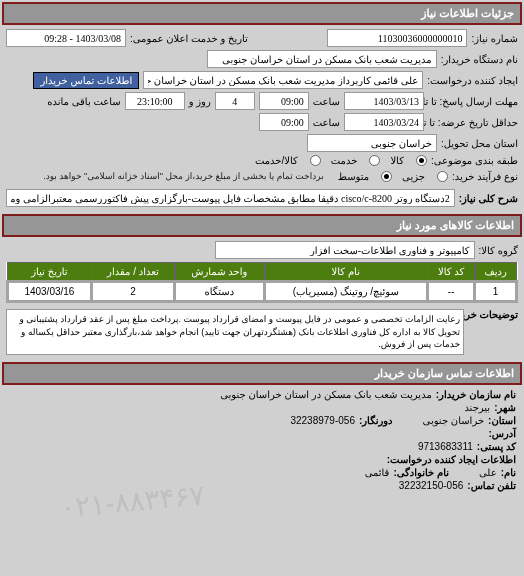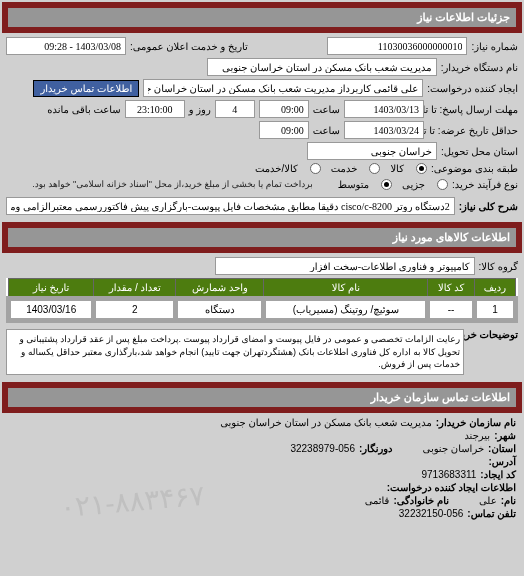--- a/index.html
+++ b/index.html
@@ -14,21 +14,21 @@
 .panel {
   background: #d0d0d0;
   padding: 2px;
 }
 .section-header {
   background: #969696;
   color: #fff;
   padding: 3px 6px;
   font-size: 11px;
   font-weight: bold;
-  border: 6px solid #7f1d1d;
+  border: 2px solid #7f1d1d;
 }
 .form-area {
   background: #d0d0d0;
   padding: 4px;
 }
 .row {
   display: flex;
   align-items: center;
   margin-bottom: 3px;
   gap: 4px;
@@ -98,21 +98,21 @@
 }
 .table th {
   background: #4d7c0f;
   color: #fff;
   padding: 3px;
   border: 1px solid #666;
   font-weight: normal;
 }
 .table td {
   padding: 3px;
-  border: 5px solid #a3a3a3;
+  border: 3px solid #a3a3a3;
   text-align: center;
 }
 .contact-area {
   background: #d0d0d0;
   padding: 4px 6px;
   font-size: 10px;
 }
 .contact-row {
   display: flex;
   margin-bottom: 2px;
@@ -221,21 +221,21 @@
       <div class="radio-group">
         <div class="radio-item">
             <span class="radio"></span>
             <span class="label">جزیی</span>
           </div>
         <div class="radio-item">
             <span class="radio checked"></span>
             <span class="label">متوسط</span>
           </div>
       </div>
-      <span class="note" style="margin-right:15px">برداخت تمام یا بخشی از مبلغ خرید،از محل "اسناد خزانه اسلامی" خواهد بود.</span>
+      <span class="note" style="margin-right:4px">برداخت تمام یا بخشی از مبلغ خرید،از محل "اسناد خزانه اسلامی" خواهد بود.</span>
     </div>
 
     <div class="row" style="margin-top:6px">
       <span class="label" style="font-weight:bold">شرح کلی نیاز:</span>
       <input class="input wide" value="2دستگاه روتر cisco/c-8200 دقیقا مطابق مشخصات فایل پیوست-بارگزاری پیش فاکتوررسمی معتبرالزامی وموردتاکیداست." style="">
     </div>
 
   </div>
 
   <div class="section-header">اطلاعات کالاهای مورد نیاز</div>
@@ -289,21 +289,21 @@
     <div class="contact-row">
       <span class="contact-label">استان:</span>
       <span class="contact-val" style="margin-left:30px">خراسان جنوبی</span>
       <span class="contact-label">دورنگار:</span>
       <span class="contact-val">32238979-056</span>
     </div>
     <div class="contact-row">
       <span class="contact-label">آدرس:</span>
     </div>
     <div class="contact-row">
-      <span class="contact-label">کد ایجاد:</span>
+      <span class="contact-label">کد پستی:</span>
       <span class="contact-val">9713683311</span>
     </div>
     <div class="contact-row">
       <span class="contact-label">اطلاعات ایجاد کننده درخواست:</span>
     </div>
     <div class="contact-row">
       <span class="contact-label">نام:</span>
       <span class="contact-val" style="margin-left:30px">علی</span>
       <span class="contact-label">نام خانوادگی:</span>
       <span class="contact-val">قائمی</span>

